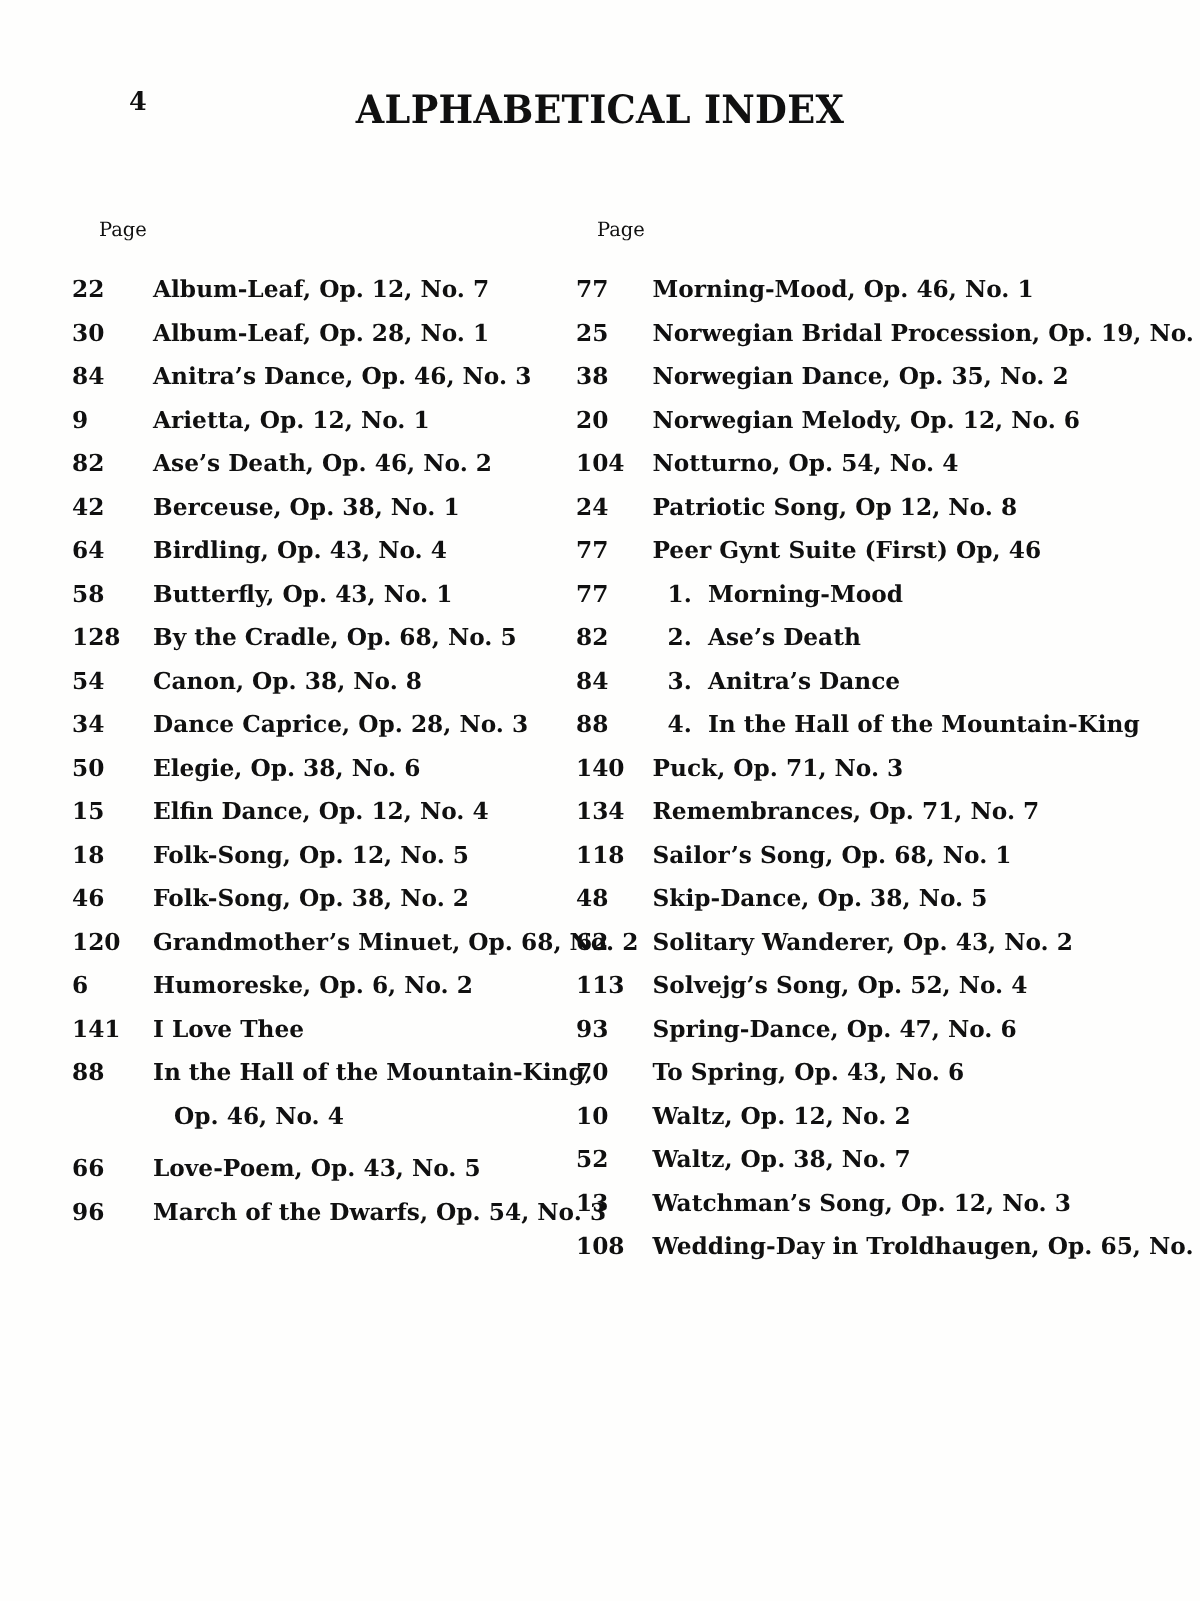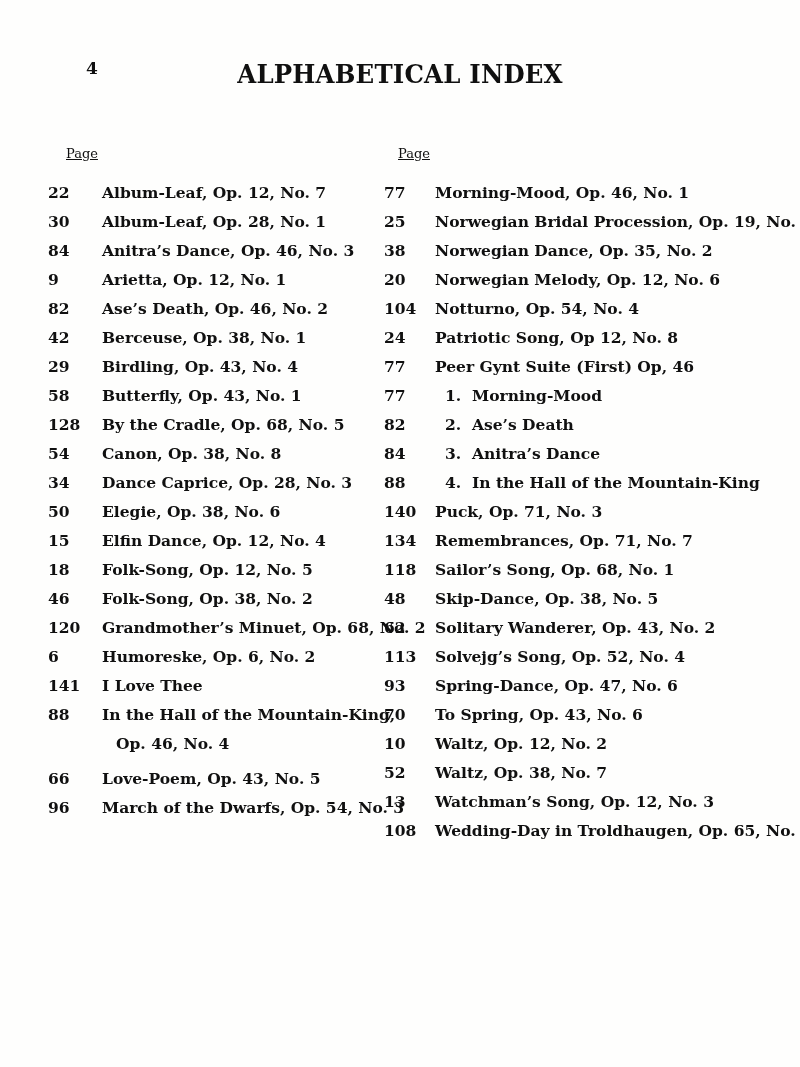--- a/index.html
+++ b/index.html
@@ -43,21 +43,20 @@
     position: absolute;
     top: 146px;
   }
   .col-left  { left: 48px;  width: 336px; }
   .col-right { left: 384px; width: 400px; }
   .col-header {
     font-size: 13px;
     font-weight: normal;
     margin: 0 0 17px 0;
     padding-left: 18px;
-    text-decoration: underline;
   }
   .col-right .col-header { padding-left: 14px; }
   .entries { }
   .row {
     display: flex;
     align-items: flex-start;
     line-height: 29px;
     font-size: 15.5px;
     font-weight: bold;
     white-space: nowrap;
@@ -107,21 +106,21 @@
         </div>
         <div class="row">
           <span class="num">82</span>
           <span class="title">Ase’s Death, Op. 46, No. 2</span>
         </div>
         <div class="row">
           <span class="num">42</span>
           <span class="title">Berceuse, Op. 38, No. 1</span>
         </div>
         <div class="row">
-          <span class="num">29</span>
+          <span class="num">64</span>
           <span class="title">Birdling, Op. 43, No. 4</span>
         </div>
         <div class="row">
           <span class="num">58</span>
           <span class="title">Butterfly, Op. 43, No. 1</span>
         </div>
         <div class="row">
           <span class="num">128</span>
           <span class="title">By the Cradle, Op. 68, No. 5</span>
         </div>

